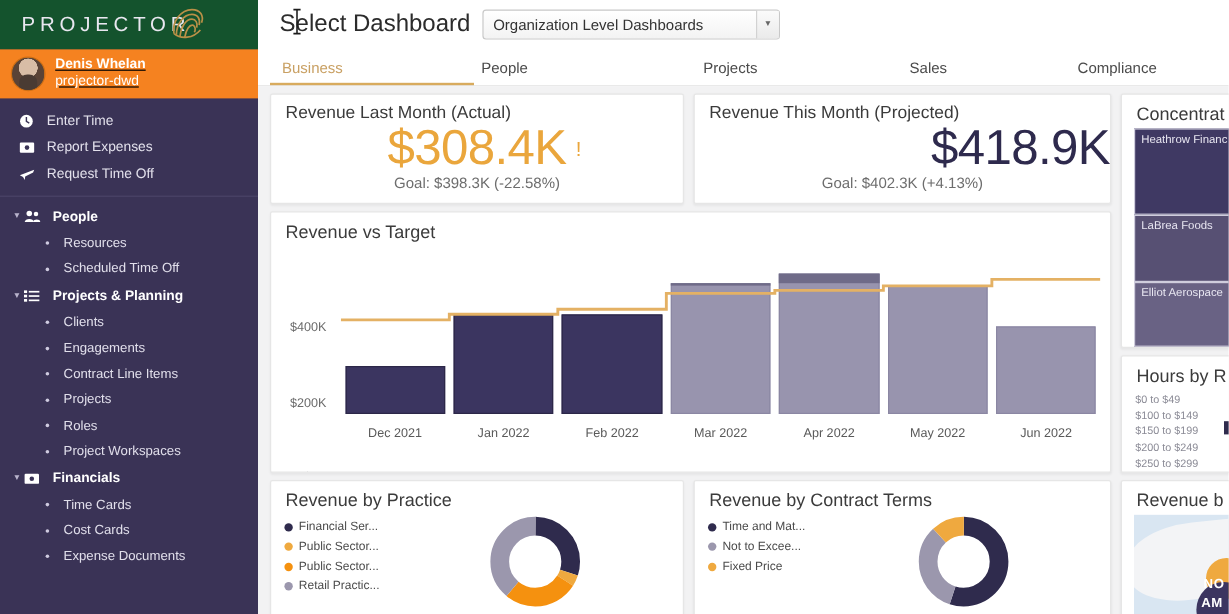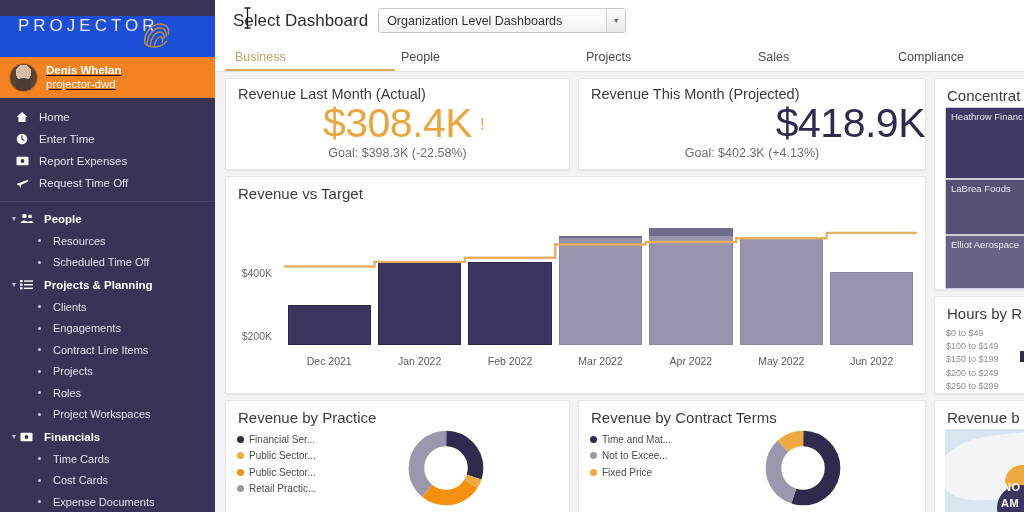--- a/index.html
+++ b/index.html
@@ -15,25 +15,24 @@
   
   .sidebar {
     width: 215px; height: 512px;
     background: #3a3356;
     flex: 0 0 215px;
     position: relative;
     overflow: hidden;
   }
   .logo-bar {
     height: 41px;
-    background: #1d4ed8;
-    display: flex; align-items: flex-start;
+    background: #14532d;
+    display: flex; align-items: center;
     padding-left: 18px;
     position: relative;
-    margin-top: 16px;
   }
   .logo-text {
     color: #e9e7f0;
     font-size: 17px;
     letter-spacing: 4.0px;
     font-weight: 400;
   }
   .logo-mark {
     position: absolute; right: 42px; top: 4px;
     width: 34px; height: 32px;
@@ -101,21 +100,21 @@
     flex: 1 1 auto; height: 512px;
     background: #ffffff;
     position: relative;
     overflow: hidden;
   }
   .topbar {
     height: 41px; display: flex; align-items: center;
     padding-left: 18px; gap: 10px;
     background: #ffffff;
   }
-  .topbar-title { font-size: 17px; color: #2b2b2b; }
+  .topbar-title { font-size: 20px; color: #2b2b2b; }
   .select-box {
     height: 25px; min-width: 248px;
     border: 1px solid #c8c8c8; border-radius: 3px;
     background: linear-gradient(#ffffff, #f3f3f3);
     display: flex; align-items: center; position: relative;
     padding: 0 28px 0 8px;
     font-size: 12.5px; color: #333;
   }
   .select-arrow {
     position: absolute; right: 0; top: 0; bottom: 0; width: 19px;
@@ -283,28 +282,20 @@
 
     <div class="user-bar">
       <span class="avatar"></span>
       <span class="user-meta">
         <span class="user-name">Denis Whelan</span>
         <span class="user-handle">projector-dwd</span>
       </span>
     </div>
 
     <div class="nav-top">
-      <div class="nav-row">
-        <span class="ico">
-          <svg width="12" height="12" viewBox="0 0 12 12">
-              <path d="M6 1 L11.5 6 H9.6 V11 H2.4 V6 H0.5 Z" fill="#fff"></path>
-            </svg>
-        </span>
-        <span class="lbl">Home</span>
-      </div>
       <div class="nav-row">
         <span class="ico">
           <svg width="12" height="12" viewBox="0 0 12 12">
               <circle cx="6" cy="6" r="5.3" fill="#fff"></circle>
               <path d="M6 2.6 V6.2 L8.4 7.6" stroke="#3a3356" stroke-width="1.2" fill="none"></path>
             </svg>
         </span>
         <span class="lbl">Enter Time</span>
       </div>
       <div class="nav-row">

